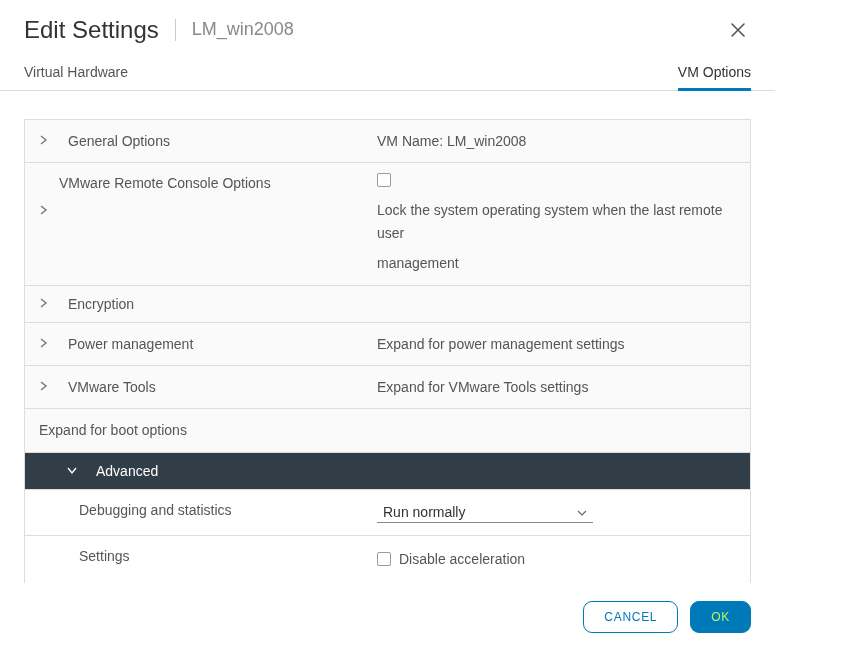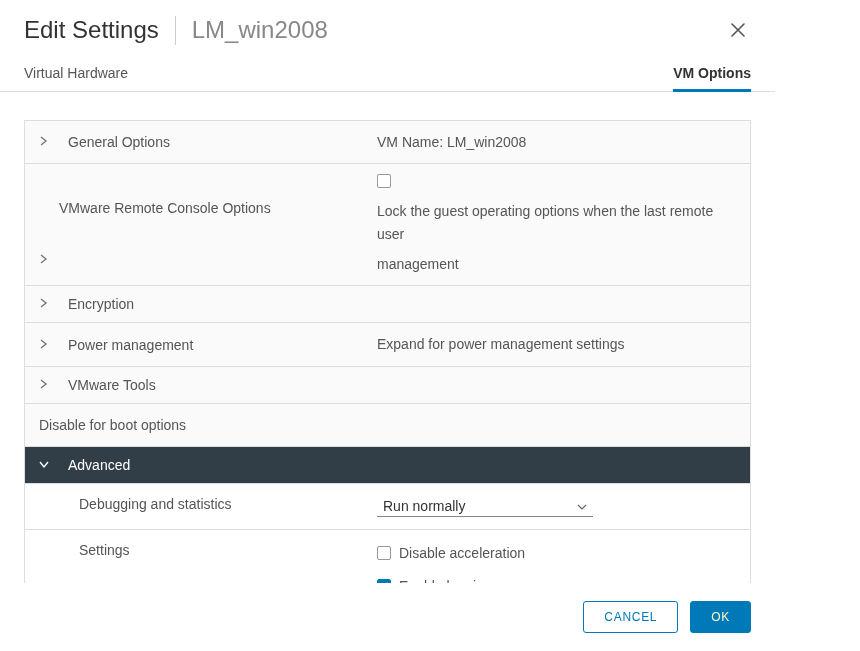--- a/index.html
+++ b/index.html
@@ -27,21 +27,21 @@
     padding: 16px 24px 12px 24px;
     border-bottom: none;
   }
   .dialog-title {
     font-size: 24px;
     font-weight: 400;
     color: #333;
     margin: 0;
   }
   .dialog-subtitle {
-    font-size: 24px;
+    font-size: 18px;
     color: #888;
     border-left: 1px solid #ccc;
     padding-left: 16px;
     margin-left: 16px;
     line-height: 1.2;
   }
   .close-x {
     margin-left: auto;
     cursor: pointer;
     padding: 4px;
@@ -57,21 +57,21 @@
   }
   .tab {
     padding: 8px 0 10px 0;
     cursor: pointer;
     color: #555;
     font-size: 14px;
     position: relative;
   }
   .tab.active {
     color: #333;
-    font-weight: 700;
+    font-weight: 400;
   }
   .tab.active::after {
     content: "";
     position: absolute;
     left: 0; right: 0; bottom: -1px;
     height: 3px;
     background: #0079b8;
   }
   .body-scroll {
     flex: 1;
@@ -83,41 +83,41 @@
   }
   .section {
     display: flex;
     border-bottom: 1px solid #ddd;
     background: #fafafa;
   }
   .section:last-child { border-bottom: none; }
   .section.expanded-header {
     background: #313d47;
     color: #fff;
+    padding-left: 28px;
   }
   .section .left {
     width: 338px;
     flex-shrink: 0;
     display: flex;
     align-items: center;
     padding: 10px 14px;
     gap: 19px;
   }
   .section.tall .left {
     align-items: flex-start;
     flex-direction: column;
     gap: 14px;
     padding: 12px 14px;
   }
   .section.tall .left-row {
     display: flex;
     align-items: flex-start;
     gap: 10px;
     width: 100%;
-    margin-top: 24px;
   }
   .section .right {
     flex: 1;
     padding: 10px 14px;
     display: flex;
     flex-direction: column;
     gap: 8px;
     justify-content: flex-start;
   }
   .caret {
@@ -203,32 +203,32 @@
     justify-content: flex-end;
     align-items: center;
     gap: 12px;
     padding: 18px 24px 18px 24px;
     background: #fff;
   }
   .btn {
     font-size: 12px;
     letter-spacing: 0.7px;
     padding: 8px 20px;
-    border-radius: 3px;
+    border-radius: 9px;
     cursor: pointer;
     text-align: center;
     font-weight: 500;
   }
   .btn-cancel {
     color: #0079b8;
     border: 1px solid #0079b8;
     background: #fff;
   }
   .btn-ok {
-    color: #fef9c3;
+    color: #bef264;
     background: #0079b8;
     border: 1px solid #0079b8;
     min-width: 60px;
   }
   
   .body-scroll::-webkit-scrollbar { width: 16px; }
   .body-scroll::-webkit-scrollbar-track { background: #f0f0f0; }
   .body-scroll::-webkit-scrollbar-thumb { background: #c1c1c1; }
   .body-scroll::-webkit-scrollbar-button:single-button {
     background: #f0f0f0; height: 16px;
@@ -285,21 +285,21 @@
                 </svg>
             </span>
           </div>
         </div>
         <div class="right">
           <div class="checkbox-row" style="margin-bottom:4px;">
             <span class="chk">
               
             </span>
           </div>
-          <span class="value-text">Lock the guest operating options when the last remote user</span>
+          <span class="value-text">Lock the system operating system when the last remote user</span>
           <span class="value-text">management</span>
         </div>
       </div>
 
       <div class="section">
         <div class="left">
           <span class="caret">
             <svg width="8" height="10" viewBox="0 0 8 10">
                 <path d="M1 1 L6 5 L1 9" stroke="#777" stroke-width="1.4" fill="none"></path>
               </svg>
@@ -324,25 +324,28 @@
 
       <div class="section">
         <div class="left">
           <span class="caret">
             <svg width="8" height="10" viewBox="0 0 8 10">
                 <path d="M1 1 L6 5 L1 9" stroke="#777" stroke-width="1.4" fill="none"></path>
               </svg>
           </span>
           <span class="section-label">VMware Tools</span>
         </div>
+        <div class="right">
+          <span class="value-text">Expand for VMware Tools settings</span>
+        </div>
       </div>
 
       <div class="section">
         <div class="right">
-          <span class="value-text">Disable for boot options</span>
+          <span class="value-text">Expand for boot options</span>
         </div>
       </div>
 
       <div class="section expanded-header">
         <div class="left">
           <span class="caret white">
             <svg width="10" height="8" viewBox="0 0 10 8">
                 <path d="M1 1 L5 6 L9 1" stroke="#fff" stroke-width="1.4" fill="none"></path>
               </svg>
           </span>

